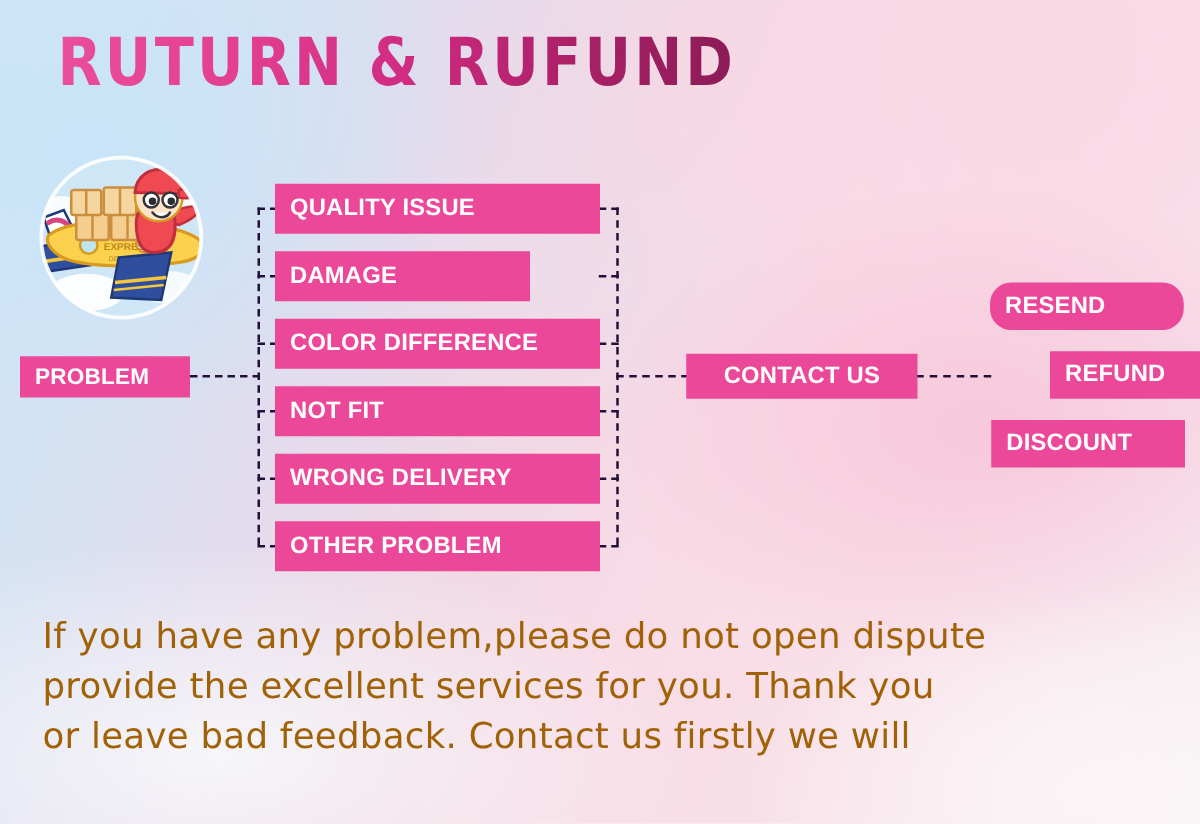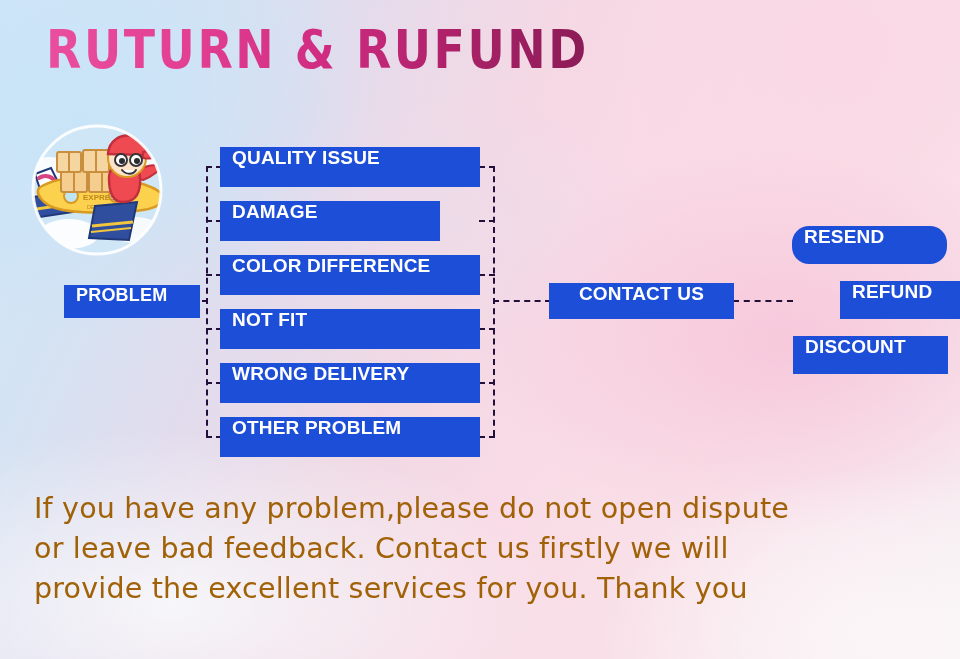--- a/index.html
+++ b/index.html
@@ -83,27 +83,28 @@
     position: absolute;
     left: 17px;
     top: 122px;
     width: 160px;
     height: 136px;
   }
 
   
   .node {
     position: absolute;
-    background: #1d4ed8;
+    background: #ec4899;
     color: #ffffff;
     font-family: "Liberation Sans", sans-serif;
     font-weight: 700;
     font-size: 19px;
     letter-spacing: 0.2px;
     display: flex;
+    align-items: center;
     box-sizing: border-box;
     padding-left: 12px;
     white-space: nowrap;
   }
   .node.center {
     justify-content: center;
     padding-left: 0;
   }
 
   
@@ -232,28 +233,28 @@
   <div class="dash-h" style="left:479px; top:220px; width:16px;"></div>
   <div class="dash-h" style="left:479px; top:274px; width:16px;"></div>
   <div class="dash-h" style="left:479px; top:328px; width:16px;"></div>
   <div class="dash-h" style="left:479px; top:382px; width:16px;"></div>
   <div class="dash-h" style="left:479px; top:436px; width:16px;"></div>
 
   <div class="dash-h" style="left:493px; top:300px; width:58px;"></div>
 
   <div class="dash-h" style="left:733px; top:300px; width:60px;"></div>
 
-  <div class="node" style="left:16px; top:285px; width:136px; height:33px; font-size:18px;margin-left:48px;">
+  <div class="node" style="left:16px; top:285px; width:136px; height:33px; font-size:18px;">
     <span>PROBLEM</span>
   </div>
 
   <div class="node" style="left:220px; top:147px; width:260px; height:40px;">
     <span>QUALITY ISSUE</span>
   </div>
-  <div class="node" style="left:220px; top:201px; width:220px; height:40px;">
+  <div class="node" style="left:220px; top:201px; width:204px; height:40px;">
     <span>DAMAGE</span>
   </div>
   <div class="node" style="left:220px; top:309px; width:260px; height:40px;">
     <span>NOT FIT</span>
   </div>
   <div class="node" style="left:220px; top:255px; width:260px; height:40px;">
     <span>COLOR DIFFERENCE</span>
   </div>
   <div class="node" style="left:220px; top:363px; width:260px; height:40px;">
     <span>WRONG DELIVERY</span>
@@ -271,17 +272,17 @@
   </div>
   <div class="node" style="left:840px; top:281px; width:155px; height:38px;">
     <span>REFUND</span>
   </div>
   <div class="node" style="left:793px; top:336px; width:155px; height:38px;">
     <span>DISCOUNT</span>
   </div>
 
   <div id="note">
     <div>If you have any problem,please do not open dispute</div>
+    <div>provide the excellent services for you. Thank you</div>
     <div>or leave bad feedback. Contact us firstly we will</div>
-    <div>provide the excellent services for you. Thank you</div>
   </div>
 
 </div>
 
 </body></html>

